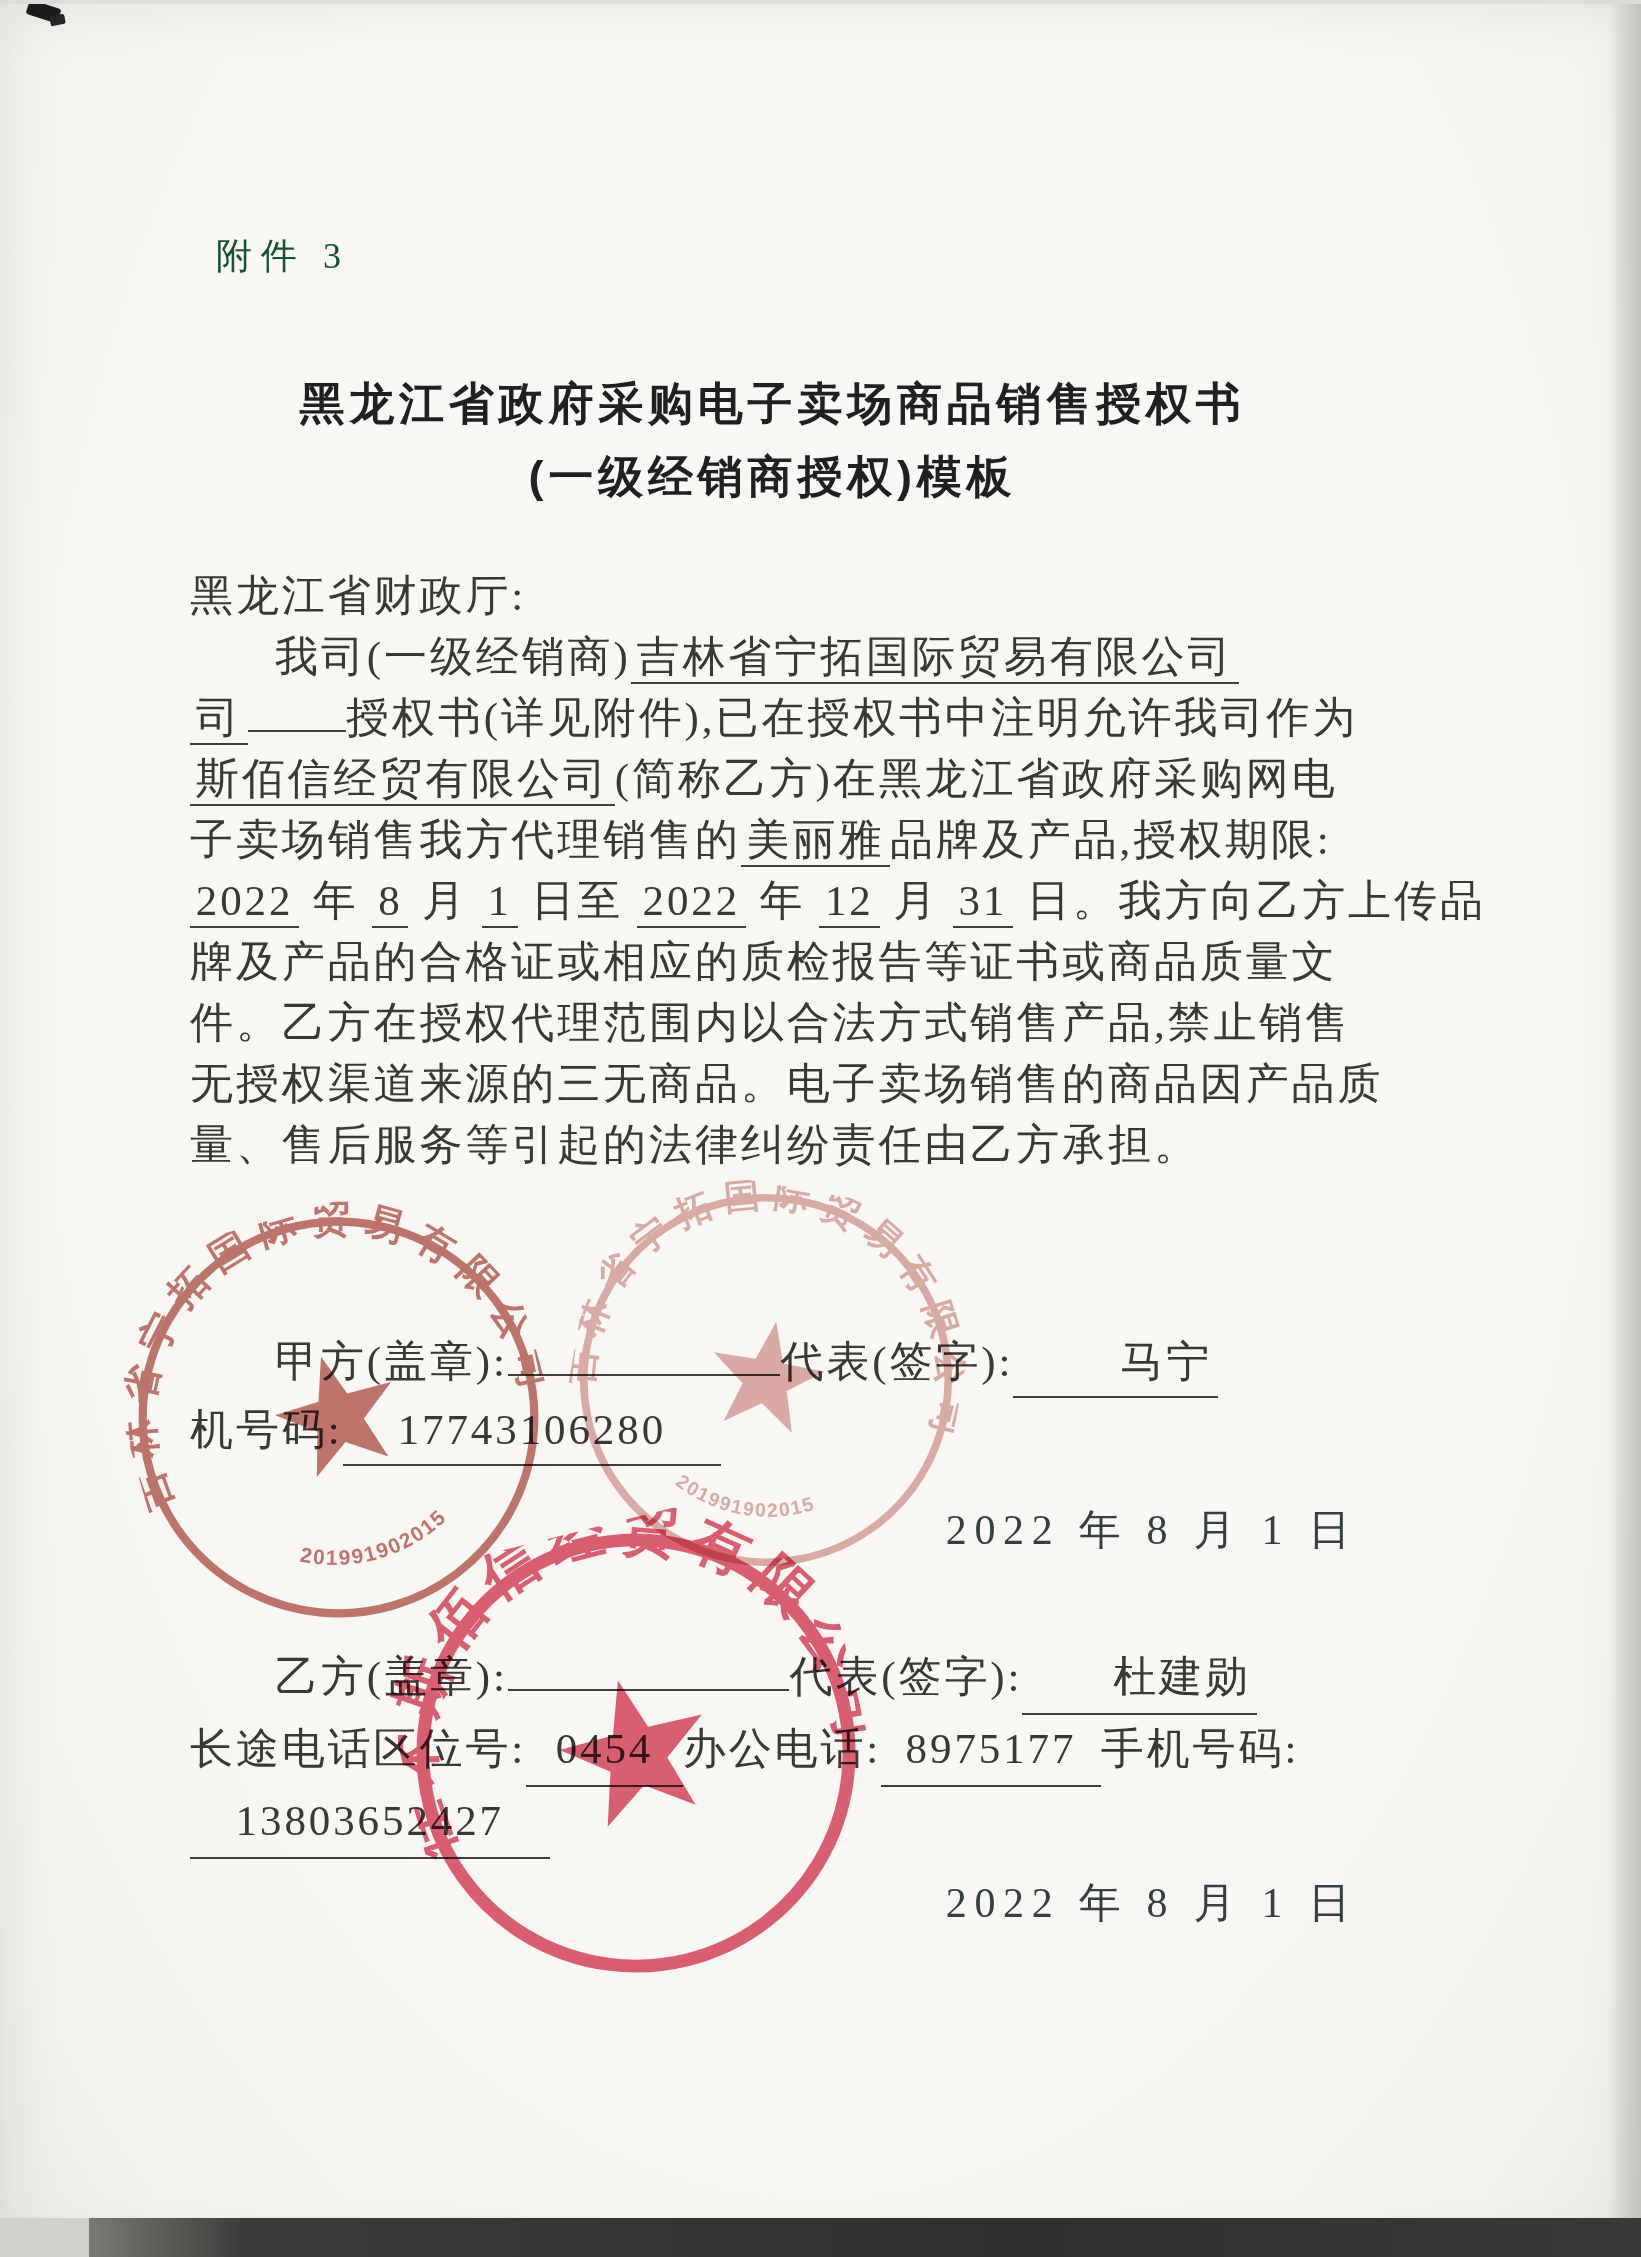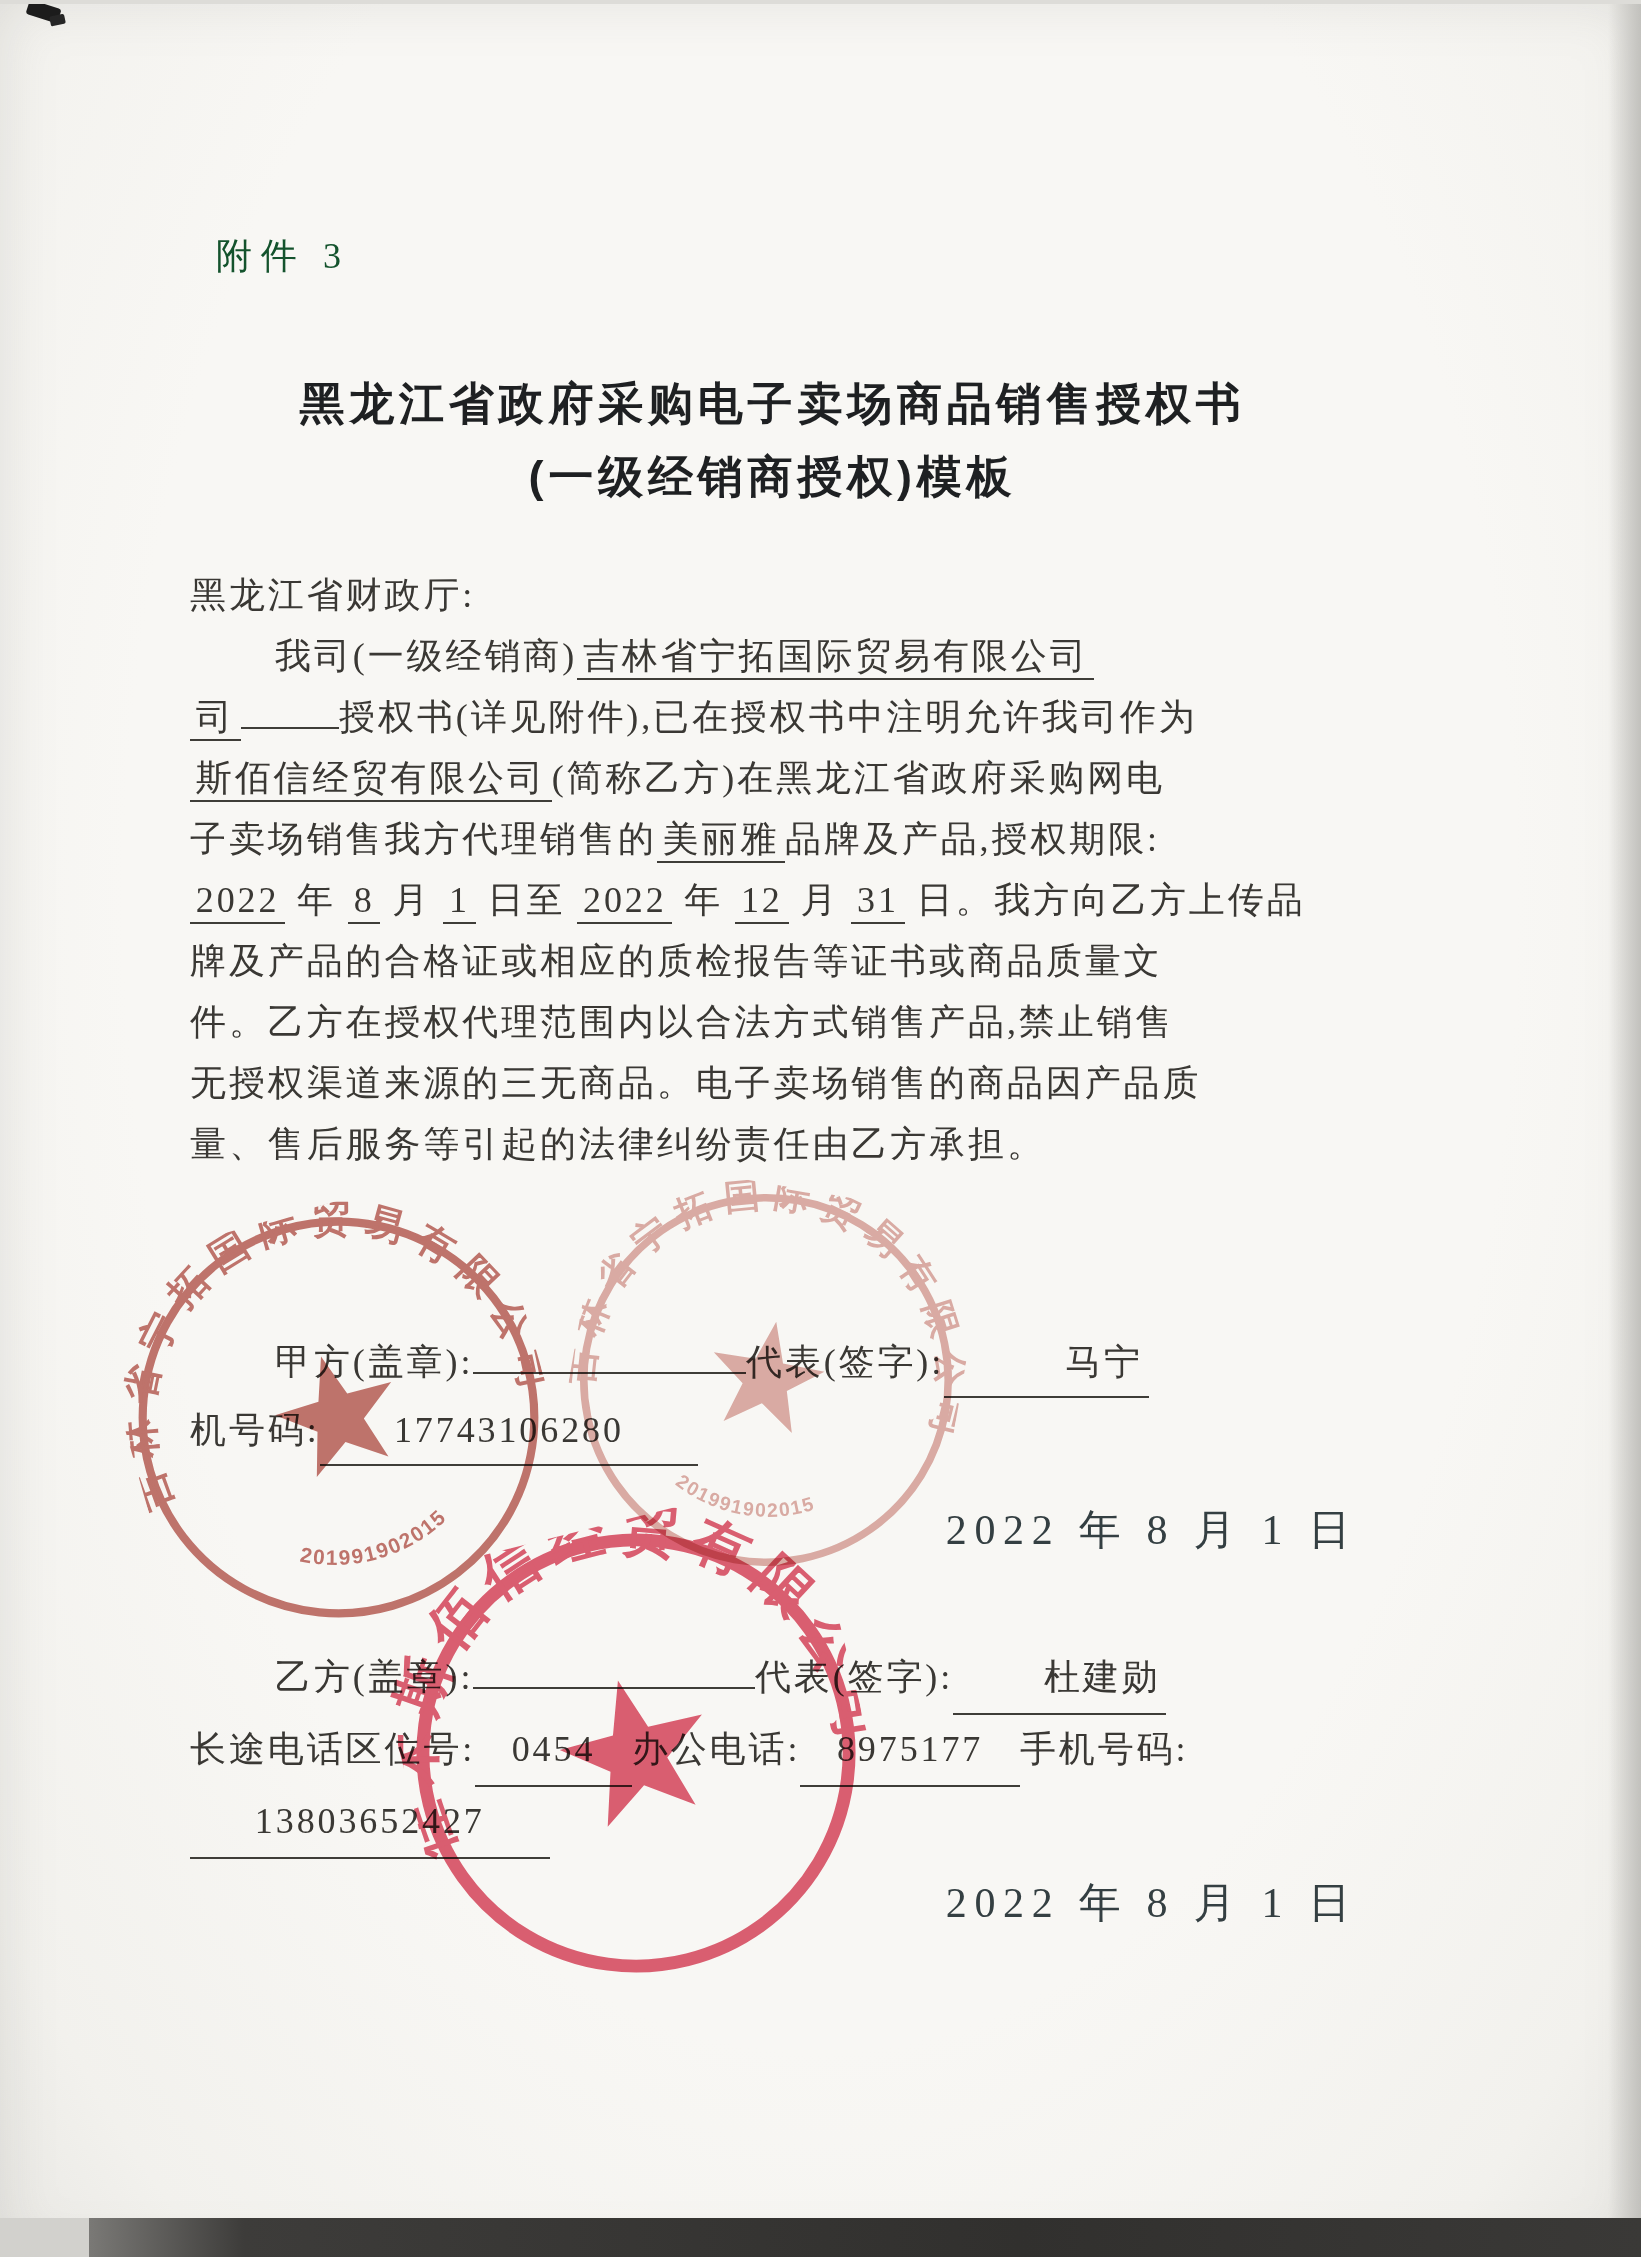--- a/index.html
+++ b/index.html
@@ -29,21 +29,21 @@
     position:absolute;left:216px;top:232px;
     font-size:36px;letter-spacing:8.7px;color:#14532d;
   }
   .title{
     position:absolute;left:0;top:367px;width:1545px;text-align:center;
     font-family:"Liberation Sans","DejaVu Sans",sans-serif;font-weight:bold;
     font-size:45px;line-height:73px;letter-spacing:4.8px;color:#1e2022;
   }
   .textblock{
     position:absolute;left:190px;width:1173px;
-    font-size:36px;color:#3a3834;
+    font-size:43px;color:#3a3834;
   }
   .body-lines{top:565px;line-height:61px;}
   .party-a{top:1330px;line-height:64px;}
   .party-b{top:1643px;line-height:68px;}
   .tline{white-space:nowrap;letter-spacing:2.9px;}
   .indent{text-indent:85px;}
   .u{border-bottom:2.9px solid #3f3d38;padding:0 5.8px 1.9px;}
   .date{
     position:absolute;left:199px;width:1159px;text-align:right;
     font-size:42px;letter-spacing:7.7px;color:#343f42;

